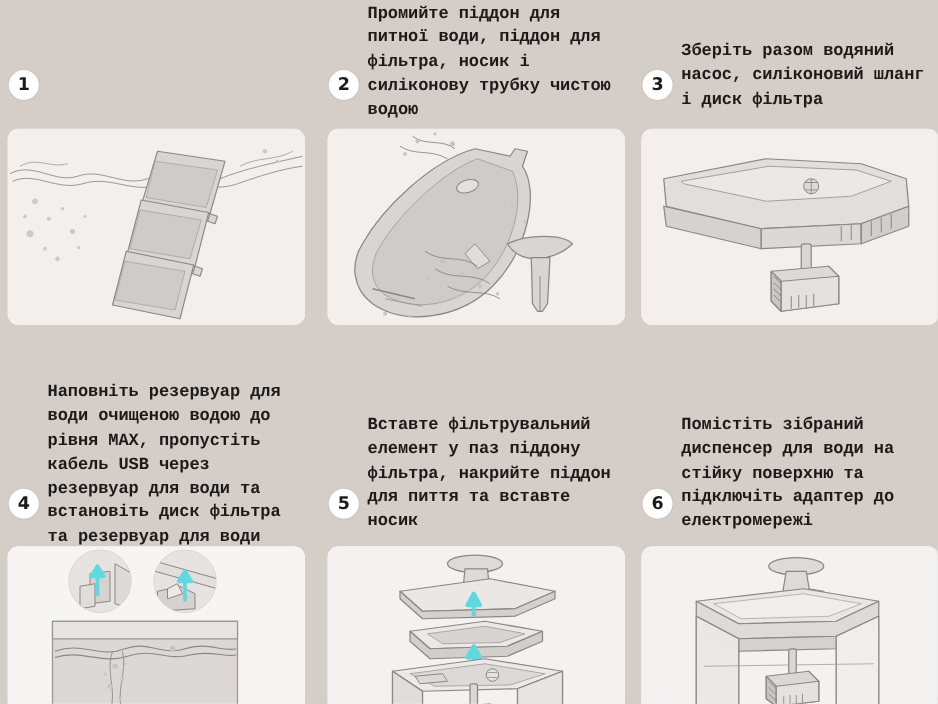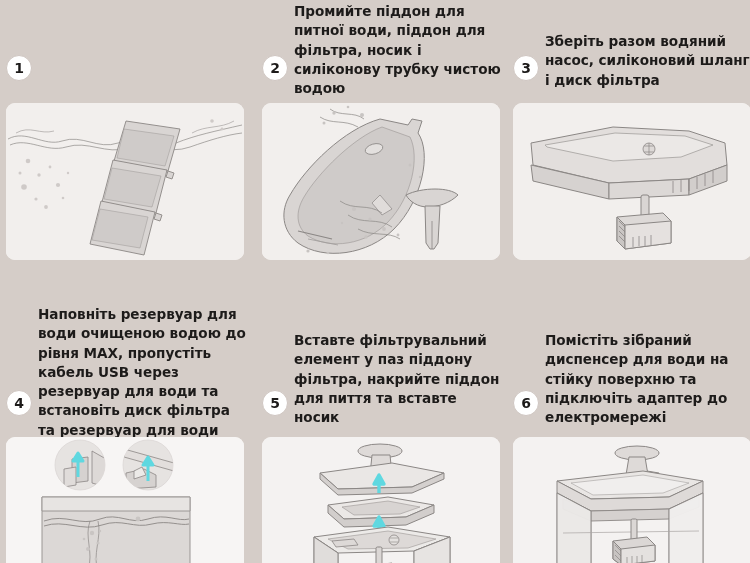--- a/index.html
+++ b/index.html
@@ -41,20 +41,21 @@
   
   .caption {
     position: absolute;
     left: 0;
     width: 250px;
     box-sizing: border-box;
     padding-left: 38px;
     padding-right: 4px;
     display: flex;
     align-items: flex-start;
+    font-family: Liberation Mono, monospace;
   }
   .caption-text {
     font-size: 13.6px;
     line-height: 1.42;
     color: #1d1b1a;
     font-weight: 600;
     letter-spacing: -0.05px;
     white-space: pre-line;
   }
 

